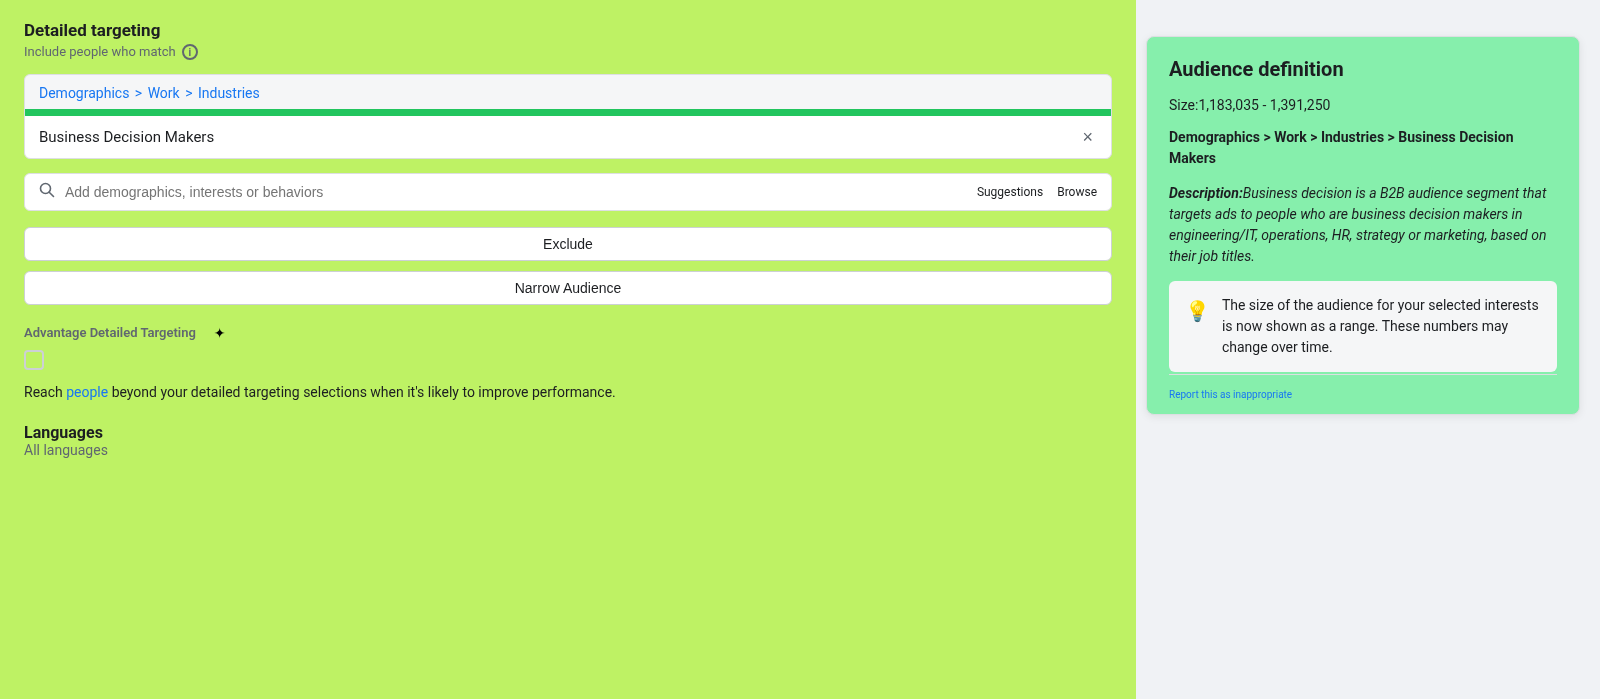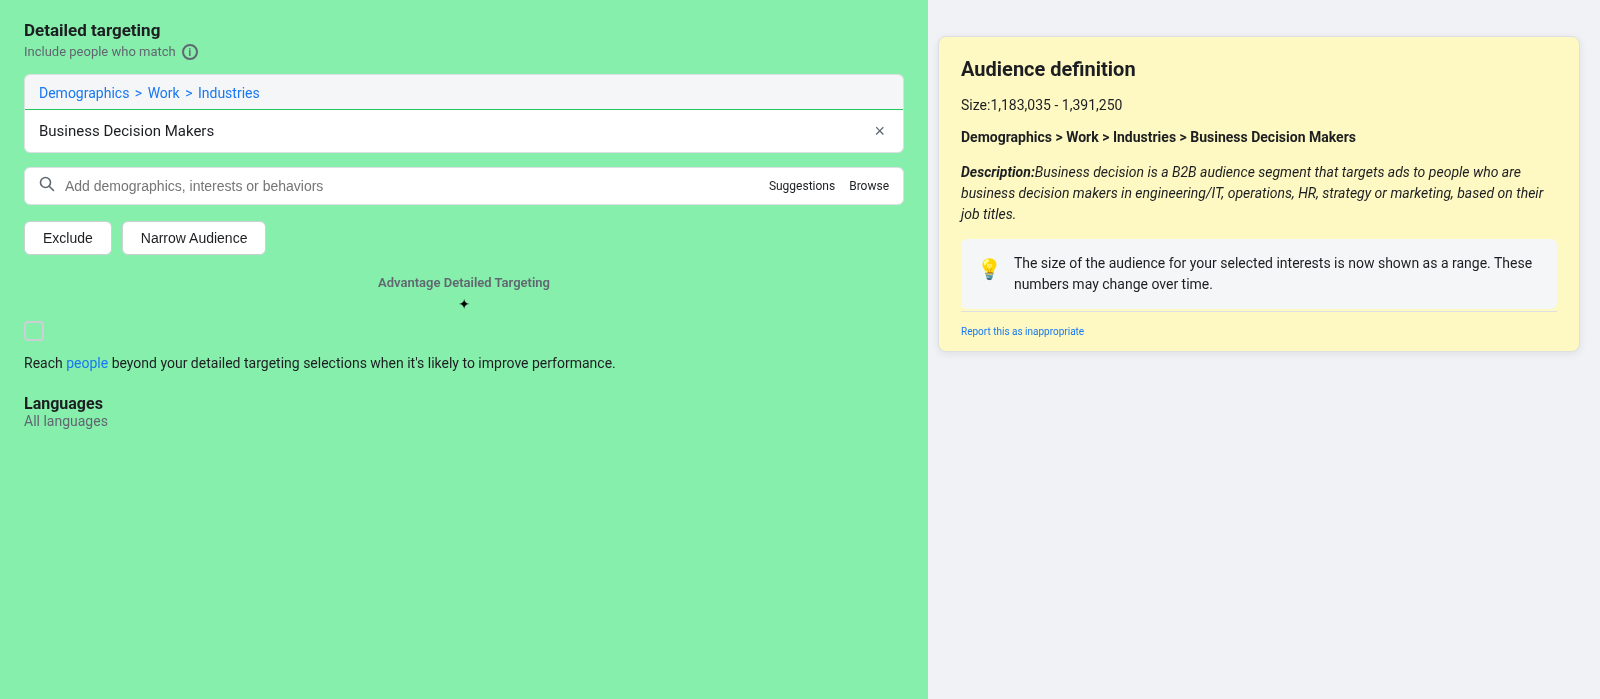--- a/index.html
+++ b/index.html
@@ -6,22 +6,22 @@
     body {
       font-family: -apple-system, BlinkMacSystemFont, 'Segoe UI', Roboto, Helvetica, Arial, sans-serif;
       font-size: 14px;
       background: #f0f2f5;
       display: flex;
       width: 1600px;
       min-height: 699px;
     }
 
     .left-panel {
-      width: 928px;
-      background: #86efac;
+      width: 1136px;
+      background: #bef264;
       padding: 20px 24px;
       position: relative;
     }
 
     .right-panel {
       flex: 1;
       background: #f0f2f5;
       padding: 20px 0 0 0;
       position: relative;
     }
@@ -62,21 +62,21 @@
     .targeting-box {
       border: 1px solid #dddfe2;
       border-radius: 6px;
       padding: 0;
       margin-bottom: 14px;
       background: #f5f6f7;
     }
 
     .breadcrumb-bar {
       padding: 10px 14px 8px 14px;
-      border-bottom: 1px solid #22c55e;
+      border-bottom: 7px solid #22c55e;
     }
 
     .breadcrumb-link {
       color: #1877f2;
       font-size: 14px;
       text-decoration: none;
       cursor: pointer;
     }
 
     .breadcrumb-sep {
@@ -146,44 +146,43 @@
       font-size: 12px;
       cursor: pointer;
       text-decoration: none;
     }
 
     
     .buttons-row {
       display: flex;
       gap: 10px;
       margin-bottom: 20px;
+      flex-direction: column;
     }
 
     .btn-outline {
       border: 1px solid #ccd0d5;
       background: #fff;
       border-radius: 6px;
       padding: 8px 18px;
       font-size: 14px;
       font-weight: 500;
       color: #1c1e21;
       cursor: pointer;
     }
 
     
     .advantage-section {
       margin-bottom: 20px;
     }
 
     .advantage-title-row {
       display: flex;
-      align-items: center;
-      gap: 6px;
+      gap: 18px;
       margin-bottom: 8px;
-      flex-direction: column;
     }
 
     .advantage-title {
       font-size: 13px;
       font-weight: 600;
       color: #606770;
     }
 
     .sparkle-icon {
       font-size: 14px;
@@ -225,21 +224,21 @@
       color: #1c1e21;
     }
 
     .languages-value {
       font-size: 14px;
       color: #606770;
     }
 
     
     .audience-def-card {
-      background: #fef9c3;
+      background: #86efac;
       border: 1px solid #dddfe2;
       border-radius: 8px;
       padding: 20px 22px 0 22px;
       margin: 16px 20px 0 10px;
       box-shadow: 0 2px 8px rgba(0,0,0,0.08);
       position: relative;
     }
 
     .audience-def-title {
       font-size: 20px;

